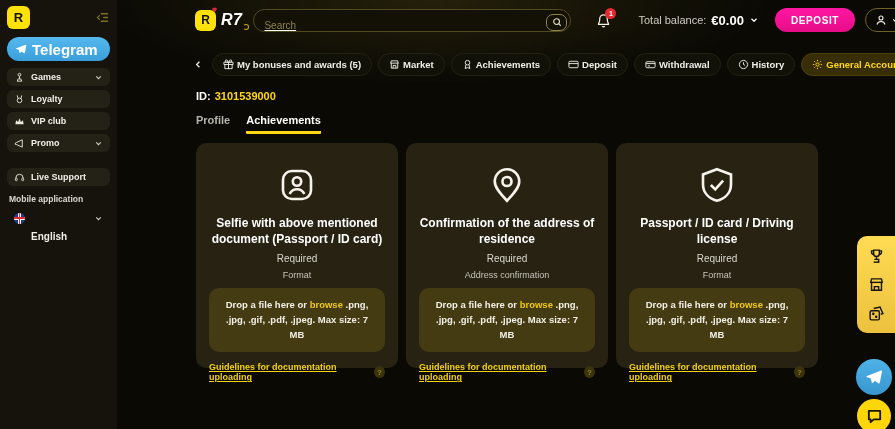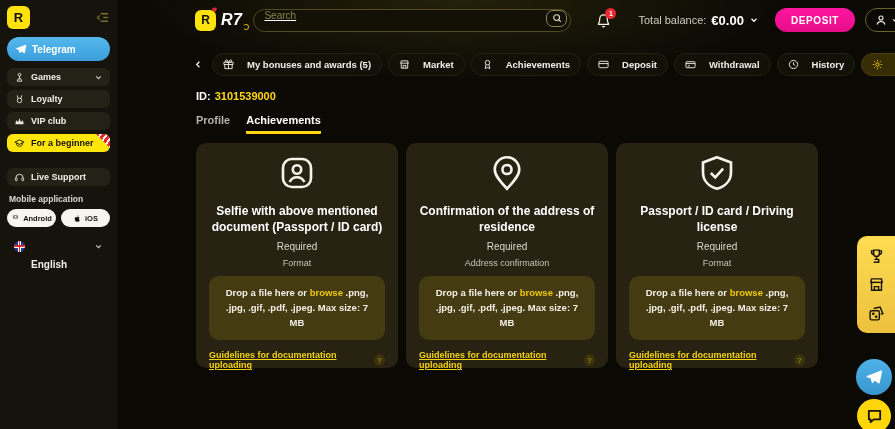--- a/index.html
+++ b/index.html
@@ -18,21 +18,21 @@
 
   
   .sidebar { position:relative; z-index:3; width:117px; height:429px; background:#16130c;
     padding:6px 7px; flex:0 0 117px; }
   .side-top { display:flex; align-items:center; justify-content:space-between; margin-bottom:8px; }
   .logo-sq { width:23px; height:23px; background:#ffe20a; border-radius:6px; display:flex;
     align-items:center; justify-content:center; font-weight:900; font-size:13px; color:#111; }
   .collapse { color:#7d6f24; cursor:pointer; }
   .tg-btn { position:relative; display:flex; align-items:center; gap:5px; height:24px; border-radius:12px;
     background:linear-gradient(180deg,#55b9ee,#3b9edb); padding:0 8px; margin-bottom:7px; cursor:pointer; }
-  .tg-btn span { font-size:10px; font-weight:700; color:#fff; }
+  .tg-btn span { font-size:15px; font-weight:700; color:#fff; }
   .side-item { position:relative; display:flex; align-items:center; gap:6px; height:18px;
     background:#242117; border-radius:6px; padding:0 7px; margin-bottom:4px; cursor:pointer; }
   .side-item .lbl { font-size:9px; font-weight:700; color:#f1efe8; flex:1; }
   .side-item .chev { color:#cfcdc4; }
   .side-item.beginner { background:#ffe60a; }
   .side-item.beginner .lbl { color:#151208; }
   .side-item.beginner .icon { color:#151208 !important; }
   .ribbon { position:absolute; right:0; top:0; width:20px; height:18px; border-radius:0 6px 6px 0;
     background:repeating-linear-gradient(125deg,#e8282f 0 3px,#f7f4ee 3px 5px);
     clip-path:polygon(100% 0, 30% 0, 100% 78%); }
@@ -59,21 +59,21 @@
     background:radial-gradient(ellipse 480px 120px at 38% 0%, #24200a 0%, rgba(10,9,4,0) 70%), #0a0904; }
 
   
   .hdr { height:40px; display:flex; align-items:center; flex:0 0 40px; }
   .brand { display:flex; align-items:center; gap:5px; margin-left:78px; position:relative; cursor:pointer; }
   .brand .logo-sq { width:21px; height:21px; font-size:12px; }
   .brand-txt { font-size:16px; font-weight:900; color:#fff; letter-spacing:.5px; font-style:italic; }
   .heart { position:absolute; top:-4px; left:16px; color:#e0263a; }
   .spark { position:absolute; right:-7px; bottom:1px; width:6px; height:6px; border:1.4px solid #caa80e;
     border-radius:50%; border-left-color:transparent; }
-  .search-wrap { display:flex; align-items:flex-start; margin-left:11px; width:318px; height:23px;
+  .search-wrap { display:flex; align-items:flex-end; margin-left:11px; width:318px; height:23px;
     background:#131006; border:1px solid #524a20; border-radius:12px; padding:0 3px 0 10px;text-decoration:underline; }
   .search-wrap input { flex:1; background:transparent; border:none; outline:none; color:#b7ad72;
     font-size:10px; font-family:inherit; }
   .search-wrap input::placeholder { color:#8d8450; }
   .search-btn { width:21px; height:17px; border:1px solid #8d8450; border-radius:7px; background:transparent;
     color:#e9e2c2; display:flex; align-items:center; justify-content:center; cursor:pointer; }
   .bell-wrap { position:relative; margin-left:25px; color:#f3f1ea; cursor:pointer; }
   .badge { position:absolute; top:-5px; right:-5px; min-width:11px; height:11px; border-radius:6px;
     background:#e8282f; color:#fff; font-size:7px; font-weight:700; display:flex; align-items:center;
     justify-content:center; padding:0 2px; }
@@ -82,36 +82,36 @@
   .bal-val { font-size:13px; font-weight:800; color:#fff; }
   .deposit-btn { margin-left:16px; height:24px; padding:0 16px; border:none; border-radius:13px;
     background:linear-gradient(180deg,#ff16a2,#e60d88); color:#fff; font-weight:800; font-size:10px;
     letter-spacing:.6px; cursor:pointer; font-family:inherit; }
   .profile-btn { margin-left:10px; height:24px; padding:0 9px; display:flex; align-items:center; gap:4px;
     border:1px solid #6e622a; border-radius:13px; background:transparent; color:#f1efe8; cursor:pointer; }
 
   
   .tabs-row { display:flex; align-items:center; gap:6px; margin:13px 0 0 76px; }
   .back-chev { color:#e9e7de; cursor:pointer; margin-right:2px; }
-  .tab { display:flex; align-items:center; gap:13px; height:23px; padding:0 10px; border-radius:12px;
+  .tab { display:flex; align-items:center; gap:3px; height:23px; padding:0 10px; border-radius:12px;
     background:#121108; border:1px solid #232114; color:#f1efe8; cursor:pointer; white-space:nowrap; }
   .tab .t-lbl { font-size:9.5px; font-weight:700; }
   .tab.active { background:#372e06; border-color:#4b3f09; color:#ffd712; }
   .tab.active .t-lbl { color:#ffd712; }
 
   
   .id-row { margin:14px 0 0 79px; font-size:11px; font-weight:800; }
   .id-row .id-val { color:#ffd712; margin-left:4px; }
   .subtabs { display:flex; gap:16px; margin:12px 0 0 79px; }
   .subtab { font-size:11px; font-weight:700; color:#b5b3aa; padding-bottom:5px; cursor:pointer; }
   .subtab.active { color:#fff; border-bottom:3px solid #ffd712; border-radius:1px; }
 
   
   .cards { display:flex; gap:8px; margin:9px 0 0 79px; height:225px; }
-  .card { width:202px; background:#272211; border-radius:10px; padding:3px 13px 11px;
+  .card { width:202px; background:#272211; border-radius:10px; padding:15px 13px 11px;
     display:flex; flex-direction:column; align-items:center; }
   .card .c-icon { color:#f5f3ec; margin:6px 0 10px; }
   .c-title { font-size:12px; font-weight:800; text-align:center; line-height:1.3; color:#fff; }
   .c-req { font-size:10px; color:#dbd9d0; margin-top:6px; }
   .c-sub { font-size:9px; color:#c6c4ba; margin-top:6px; }
   .dropzone { flex:1; width:100%; margin-top:8px; background:#453b12; border-radius:10px;
     display:flex; align-items:center; justify-content:center; padding:10px 14px; cursor:pointer; }
   .dz-text { font-size:9.5px; color:#f2f0e6; text-align:center; line-height:1.55; font-weight:600; }
   .dz-text .browse { color:#f0c911; cursor:pointer;margin-top:23px; }
   .guide-row { display:flex; align-items:center; gap:6px; margin-top:10px; }
@@ -188,69 +188,51 @@
 
   <div class="side-item">
     <span class="icon">
       <svg width="11" height="11" viewBox="0 0 24 24" fill="currentColor">
           <path d="M3 18l1.5-9L9 13l3-8 3 8 4.5-4L21 18z"></path>
         </svg>
     </span>
     <span class="lbl">VIP club</span>
   </div>
 
-
-  <div class="side-item beginner">
+  <div class="side-item">
     <span class="icon">
       <svg width="11" height="11" viewBox="0 0 24 24" fill="none" stroke="currentColor" stroke-width="2">
-          <path d="M2 9l10-5 10 5-10 5z"></path>
-          <path d="M6 11v4c0 1.5 2.7 3 6 3s6-1.5 6-3v-4"></path>
-        </svg>
-    </span>
-    <span class="lbl">For a beginner</span>
-    <span class="ribbon"></span>
-  </div>
+          <path d="M3 11v3l3 .5L18 20V4L6 9.5 3 11z"></path>
+        </svg>
+    </span>
+    <span class="lbl">Promo</span>
+    <span class="chev">
+      <svg width="9" height="9" viewBox="0 0 24 24" fill="none" stroke="currentColor" stroke-width="3">
+          <polyline points="6 9 12 15 18 9"></polyline>
+        </svg>
+    </span>
+  </div>
+
 
   <div class="grp-gap"></div>
 
 
   <div class="side-item">
     <span class="icon">
       <svg width="11" height="11" viewBox="0 0 24 24" fill="none" stroke="currentColor" stroke-width="2">
           <path d="M4 13a8 8 0 0 1 16 0"></path>
           <rect x="3" y="13" width="4" height="6" rx="2"></rect>
           <rect x="17" y="13" width="4" height="6" rx="2"></rect>
         </svg>
     </span>
     <span class="lbl">Live Support</span>
   </div>
 
   <div class="mob-label">Mobile application</div>
 
-  <div class="store-row">
-    <button class="store-btn">
-      <span>
-        <svg width="9" height="9" viewBox="0 0 24 24" fill="currentColor">
-            <path d="M6 10a6 6 0 0 1 12 0v1H6zM8 6L6.8 3.8M16 6l1.2-2.2" stroke="currentColor" stroke-width="1.6" fill="none"></path>
-            <circle cx="9.5" cy="8" r=".9"></circle>
-            <circle cx="14.5" cy="8" r=".9"></circle>
-          </svg>
-      </span>
-      <span>Android</span>
-    </button>
-    <button class="store-btn">
-      <span>
-        <svg width="9" height="9" viewBox="0 0 24 24" fill="currentColor">
-            <path d="M15.8 12.6c0-2 1.7-3 1.8-3.1-1-1.4-2.5-1.6-3-1.6-1.3-.1-2.5.8-3.1.8-.6 0-1.6-.8-2.7-.7-1.4 0-2.7.8-3.4 2-1.5 2.5-.4 6.3 1 8.4.7 1 1.5 2.1 2.6 2.1 1 0 1.4-.7 2.7-.7s1.6.7 2.7.7 1.8-1 2.5-2c.8-1.2 1.1-2.3 1.1-2.4-.1 0-2.2-.9-2.2-3.5z"></path>
-            <path d="M13.6 6.1c.6-.7 1-1.7.9-2.7-.9 0-1.9.6-2.5 1.3-.5.6-1 1.6-.9 2.6 1 .1 2-.5 2.5-1.2z"></path>
-          </svg>
-      </span>
-      <span>iOS</span>
-    </button>
-  </div>
 
   <div class="side-item" style="background:transparent;">
     <span class="flag"></span>
     <span class="lbl" style="font-size:10px;margin-top:36px;">English</span>
     <span class="chev">
       <svg width="9" height="9" viewBox="0 0 24 24" fill="none" stroke="currentColor" stroke-width="3">
           <polyline points="6 9 12 15 18 9"></polyline>
         </svg>
     </span>
   </div>

